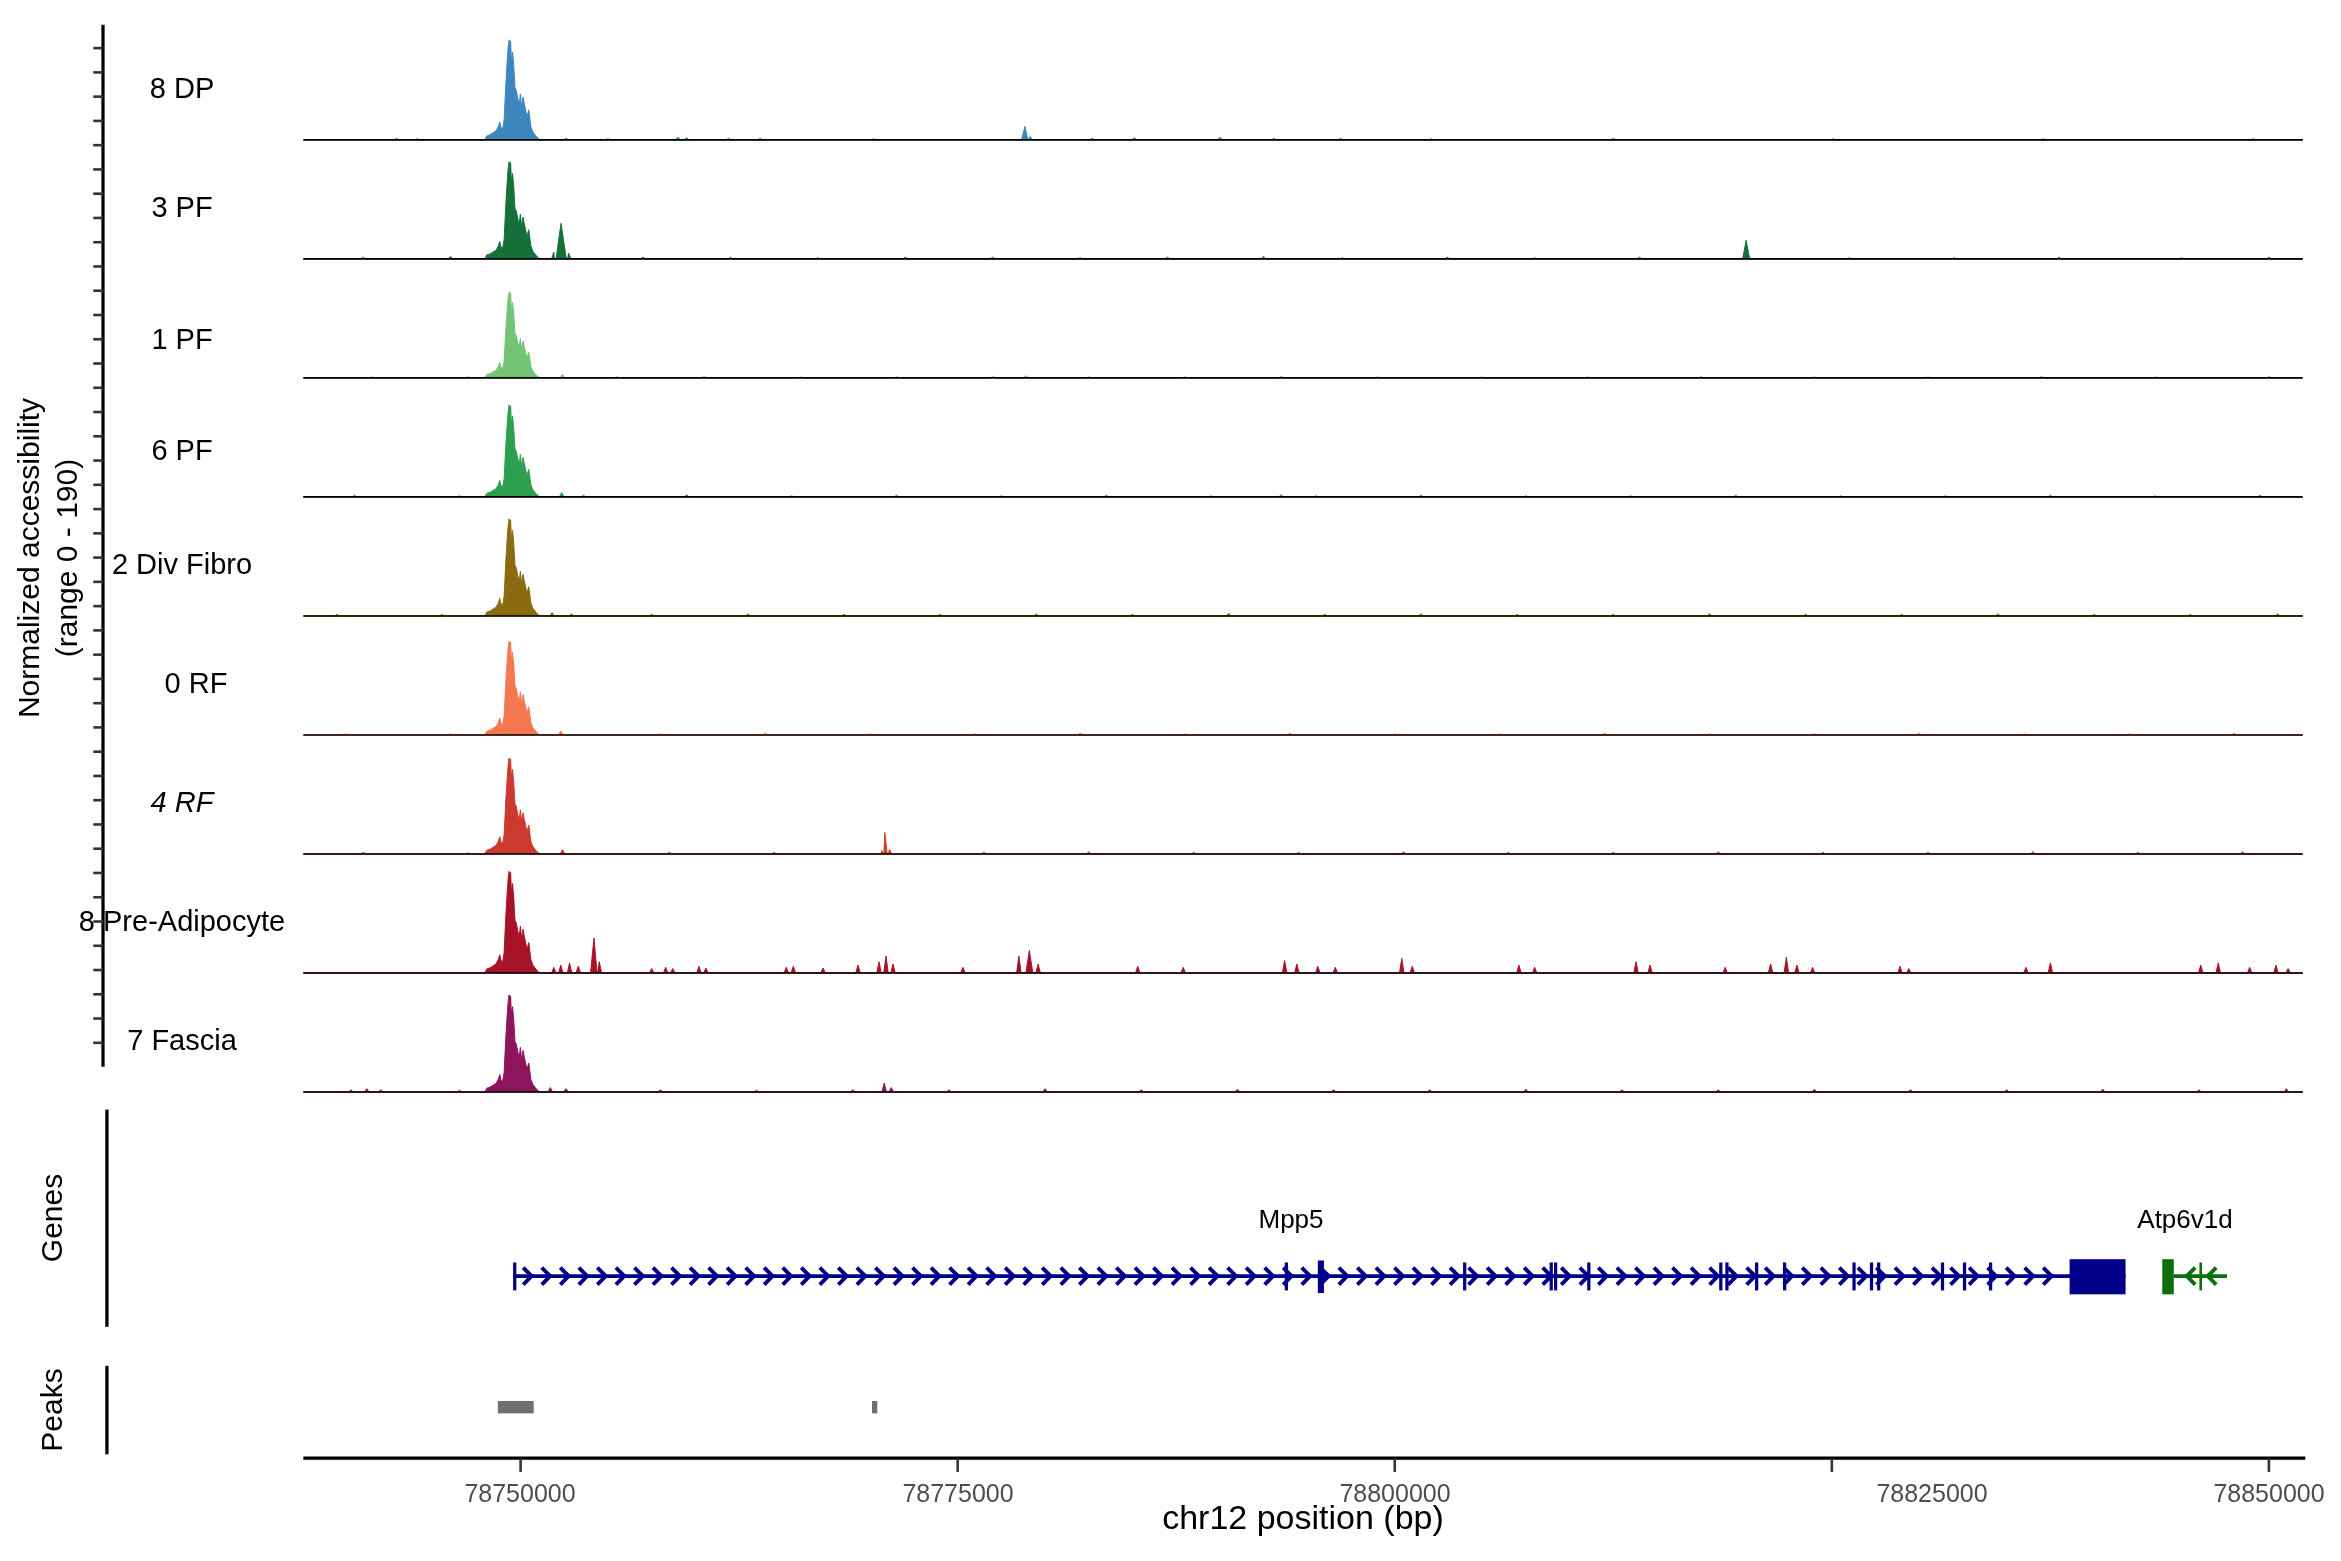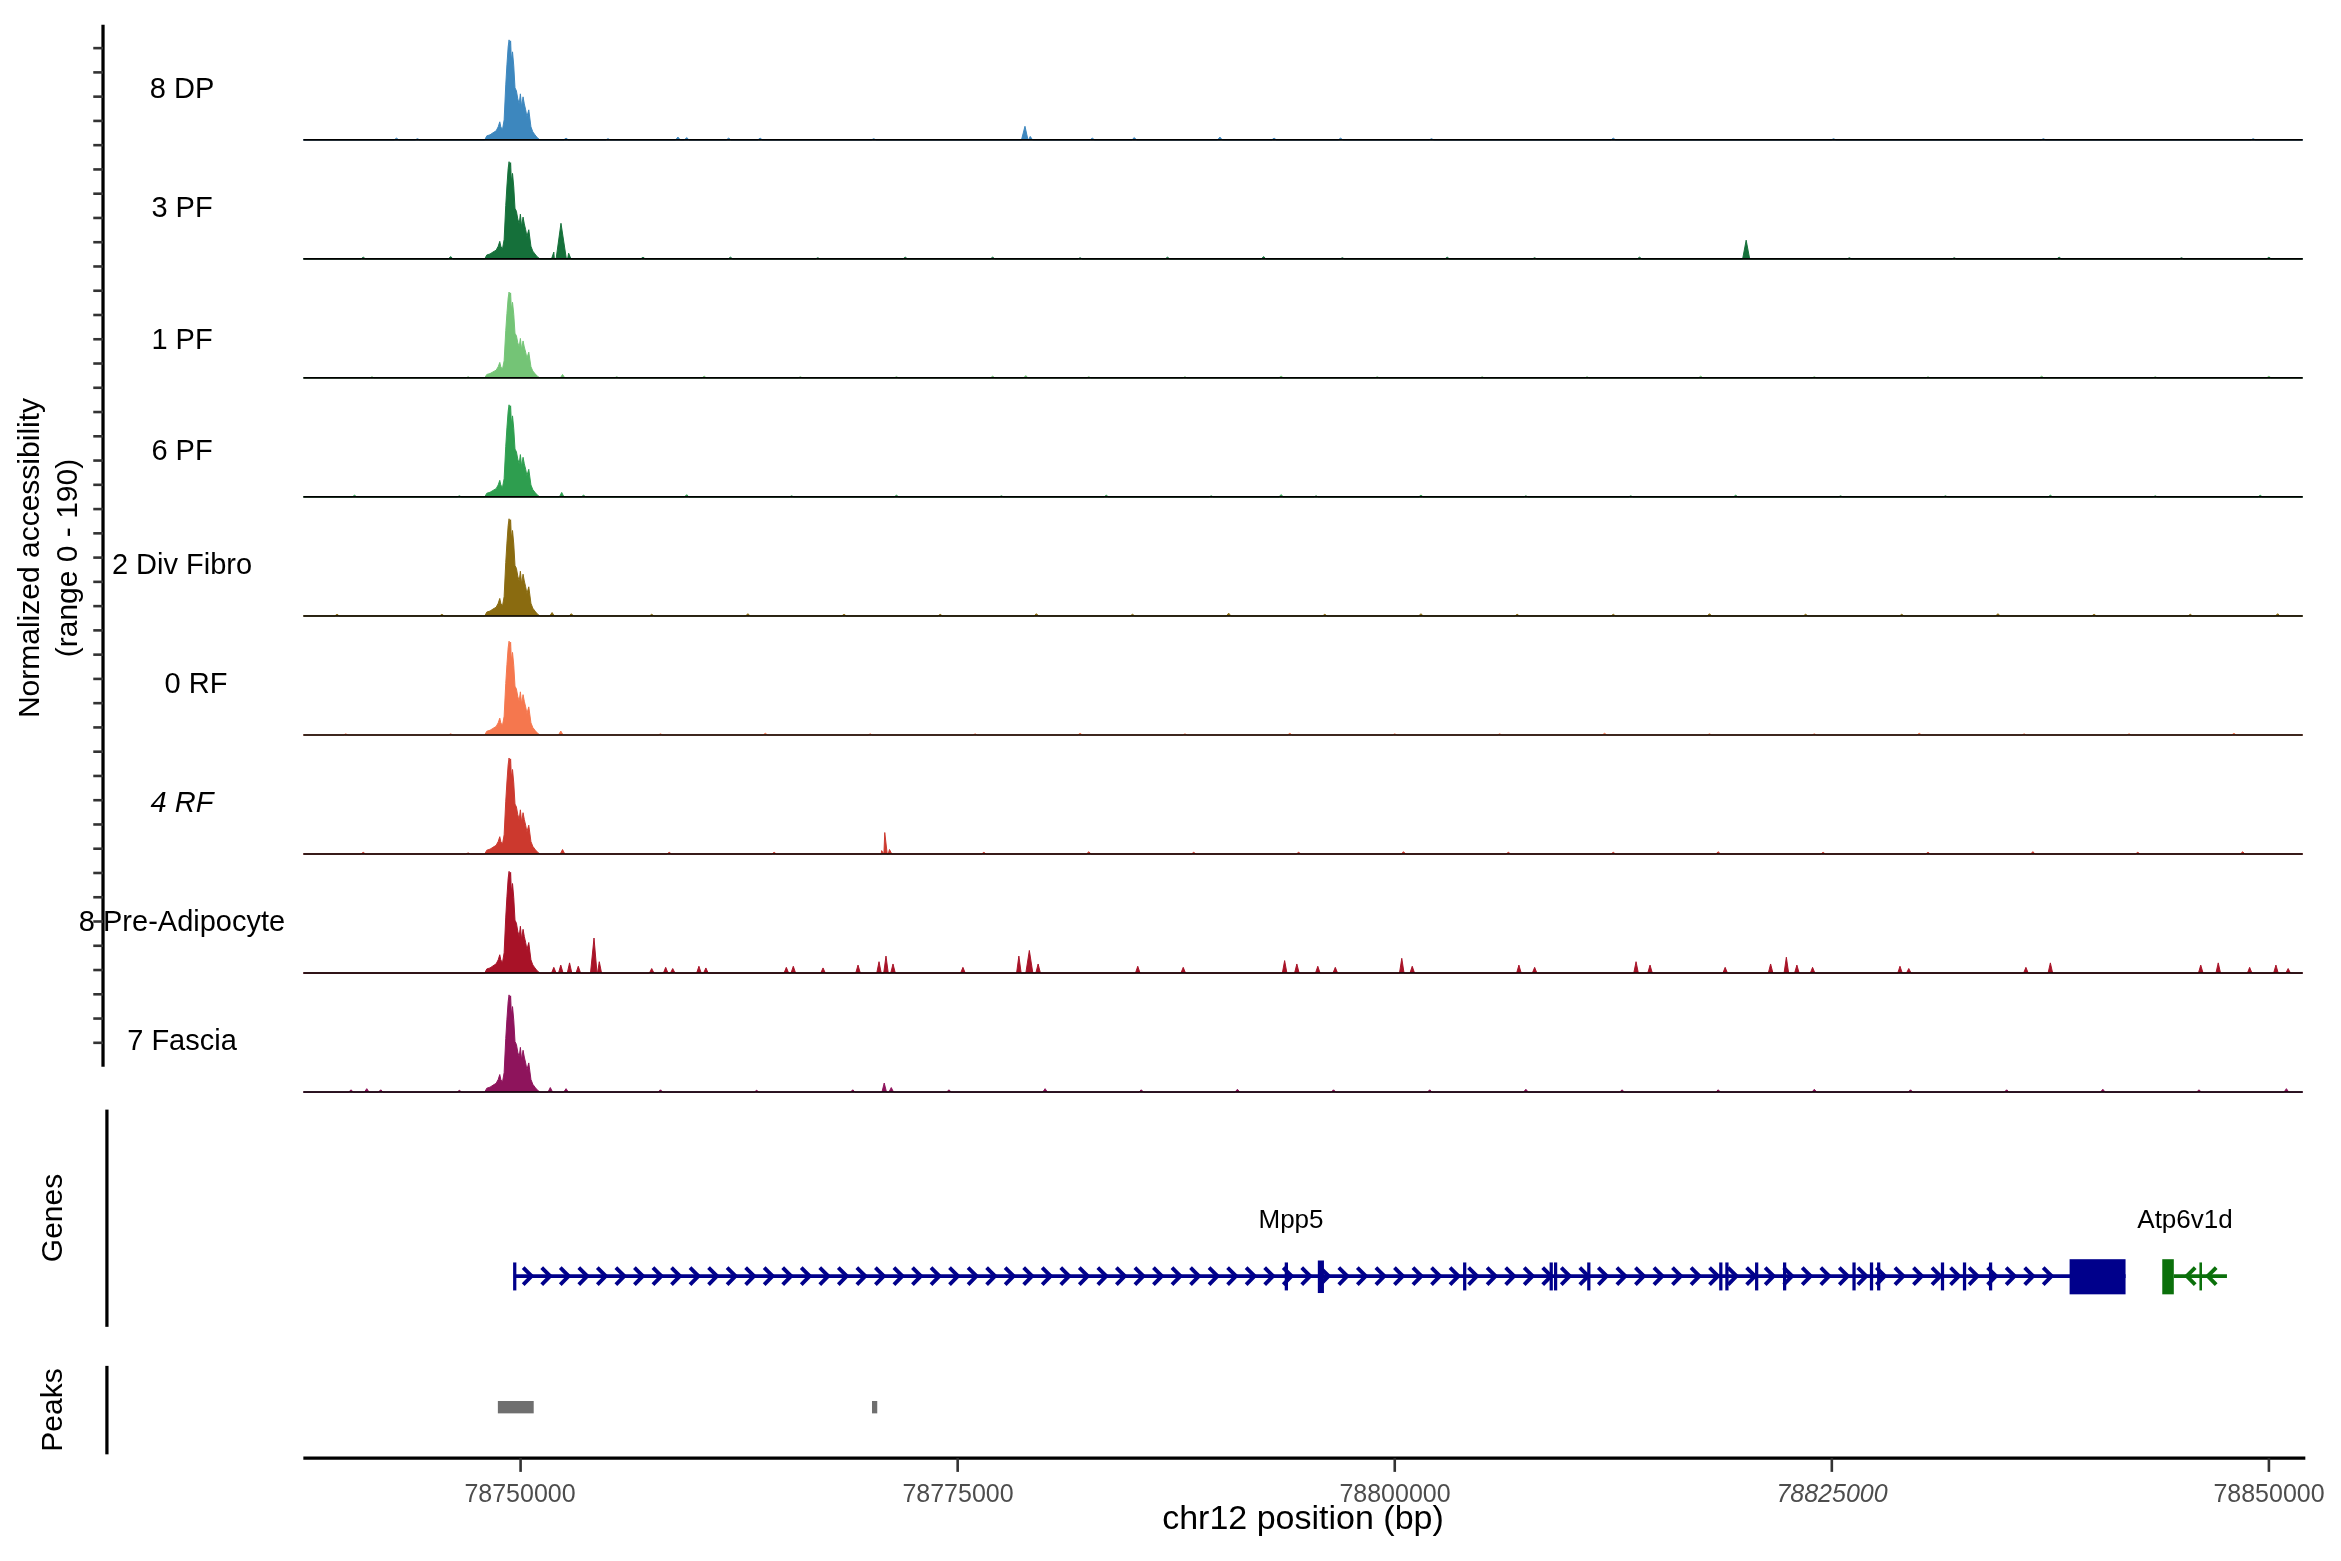--- a/index.html
+++ b/index.html
@@ -218,21 +218,21 @@
       <div class="abs track-label" style="left: 182px; top: 564px;">2 Div Fibro</div>
       <div class="abs track-label" style="left: 196px; top: 683px;">0 RF</div>
       <div class="abs track-label" style="left: 182px; top: 802px; font-style: italic;">4 RF</div>
       <div class="abs track-label" style="left: 182px; top: 921px;">8 Pre-Adipocyte</div>
       <div class="abs track-label" style="left: 182px; top: 1040px;">7 Fascia</div>
     </div>
   <div id="x-tick-labels">
       <div class="abs x-tick-label" style="left: 520px; top: 1493px;">78750000</div>
       <div class="abs x-tick-label" style="left: 958px; top: 1493px;">78775000</div>
       <div class="abs x-tick-label" style="left: 1395px; top: 1493px;">78800000</div>
-      <div class="abs x-tick-label" style="left: 1832px; top: 1493px; font-style: italic;">78825000</div>
+      <div class="abs x-tick-label" style="left: 1932px; top: 1493px;">78825000</div>
       <div class="abs x-tick-label" style="left: 2269px; top: 1493px;">78850000</div>
     </div>
   <div id="gene-labels">
       <div class="abs gene-label" style="left: 1291px; top: 1219px;">Mpp5</div>
       <div class="abs gene-label" style="left: 2185px; top: 1219px;">Atp6v1d</div>
     </div>
 </div>
 
 
 </body></html>

